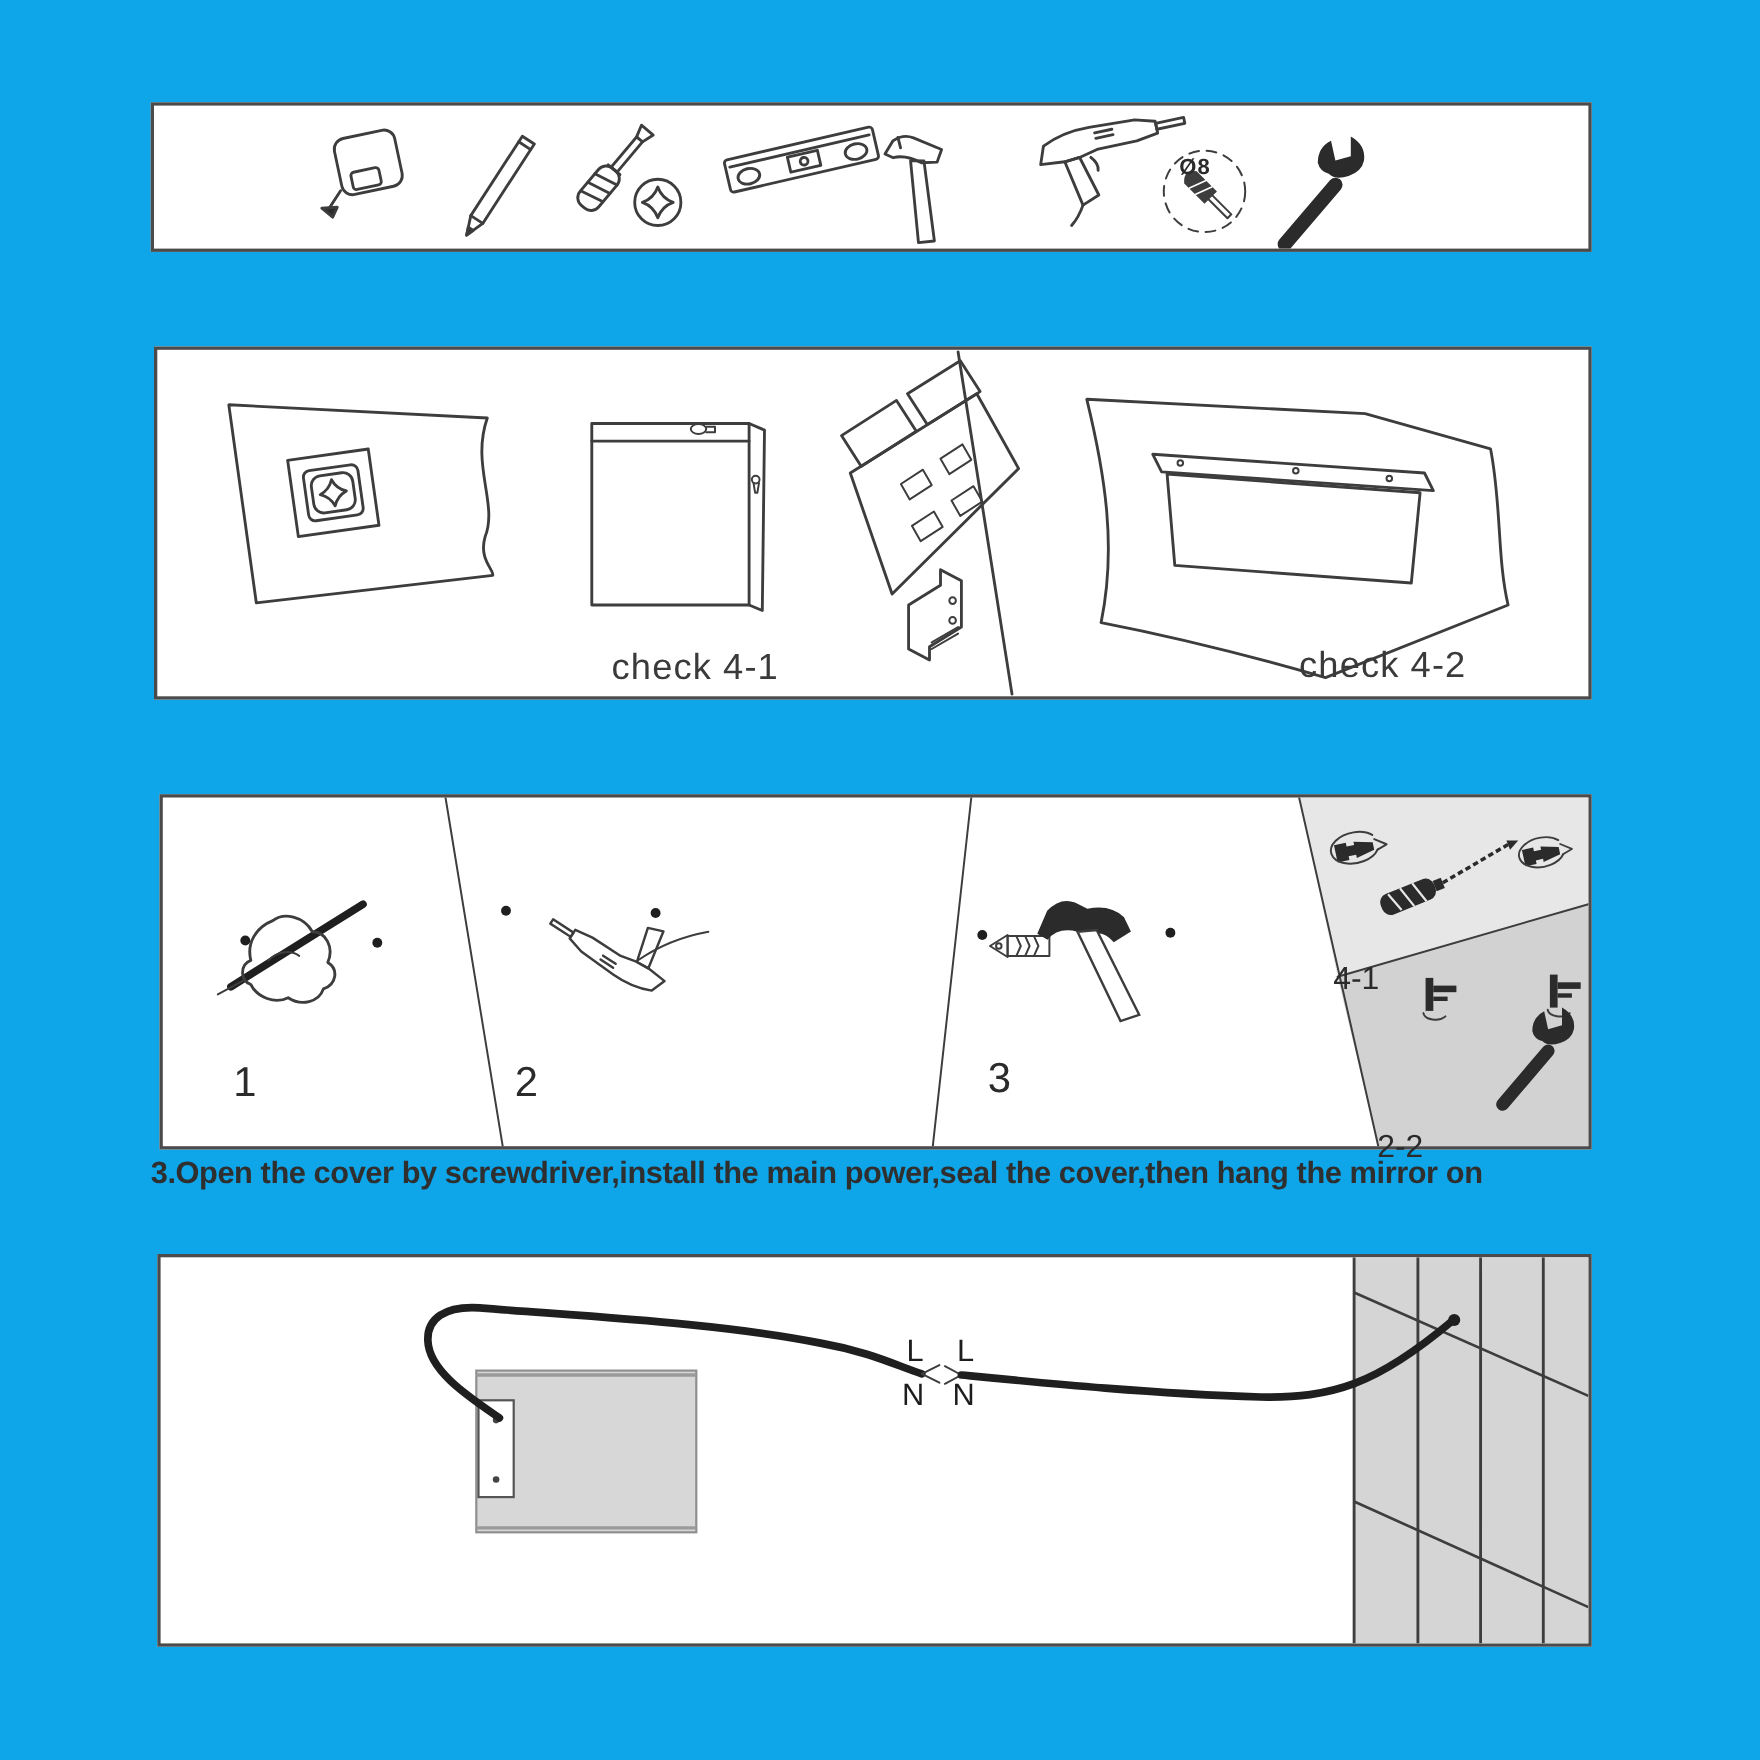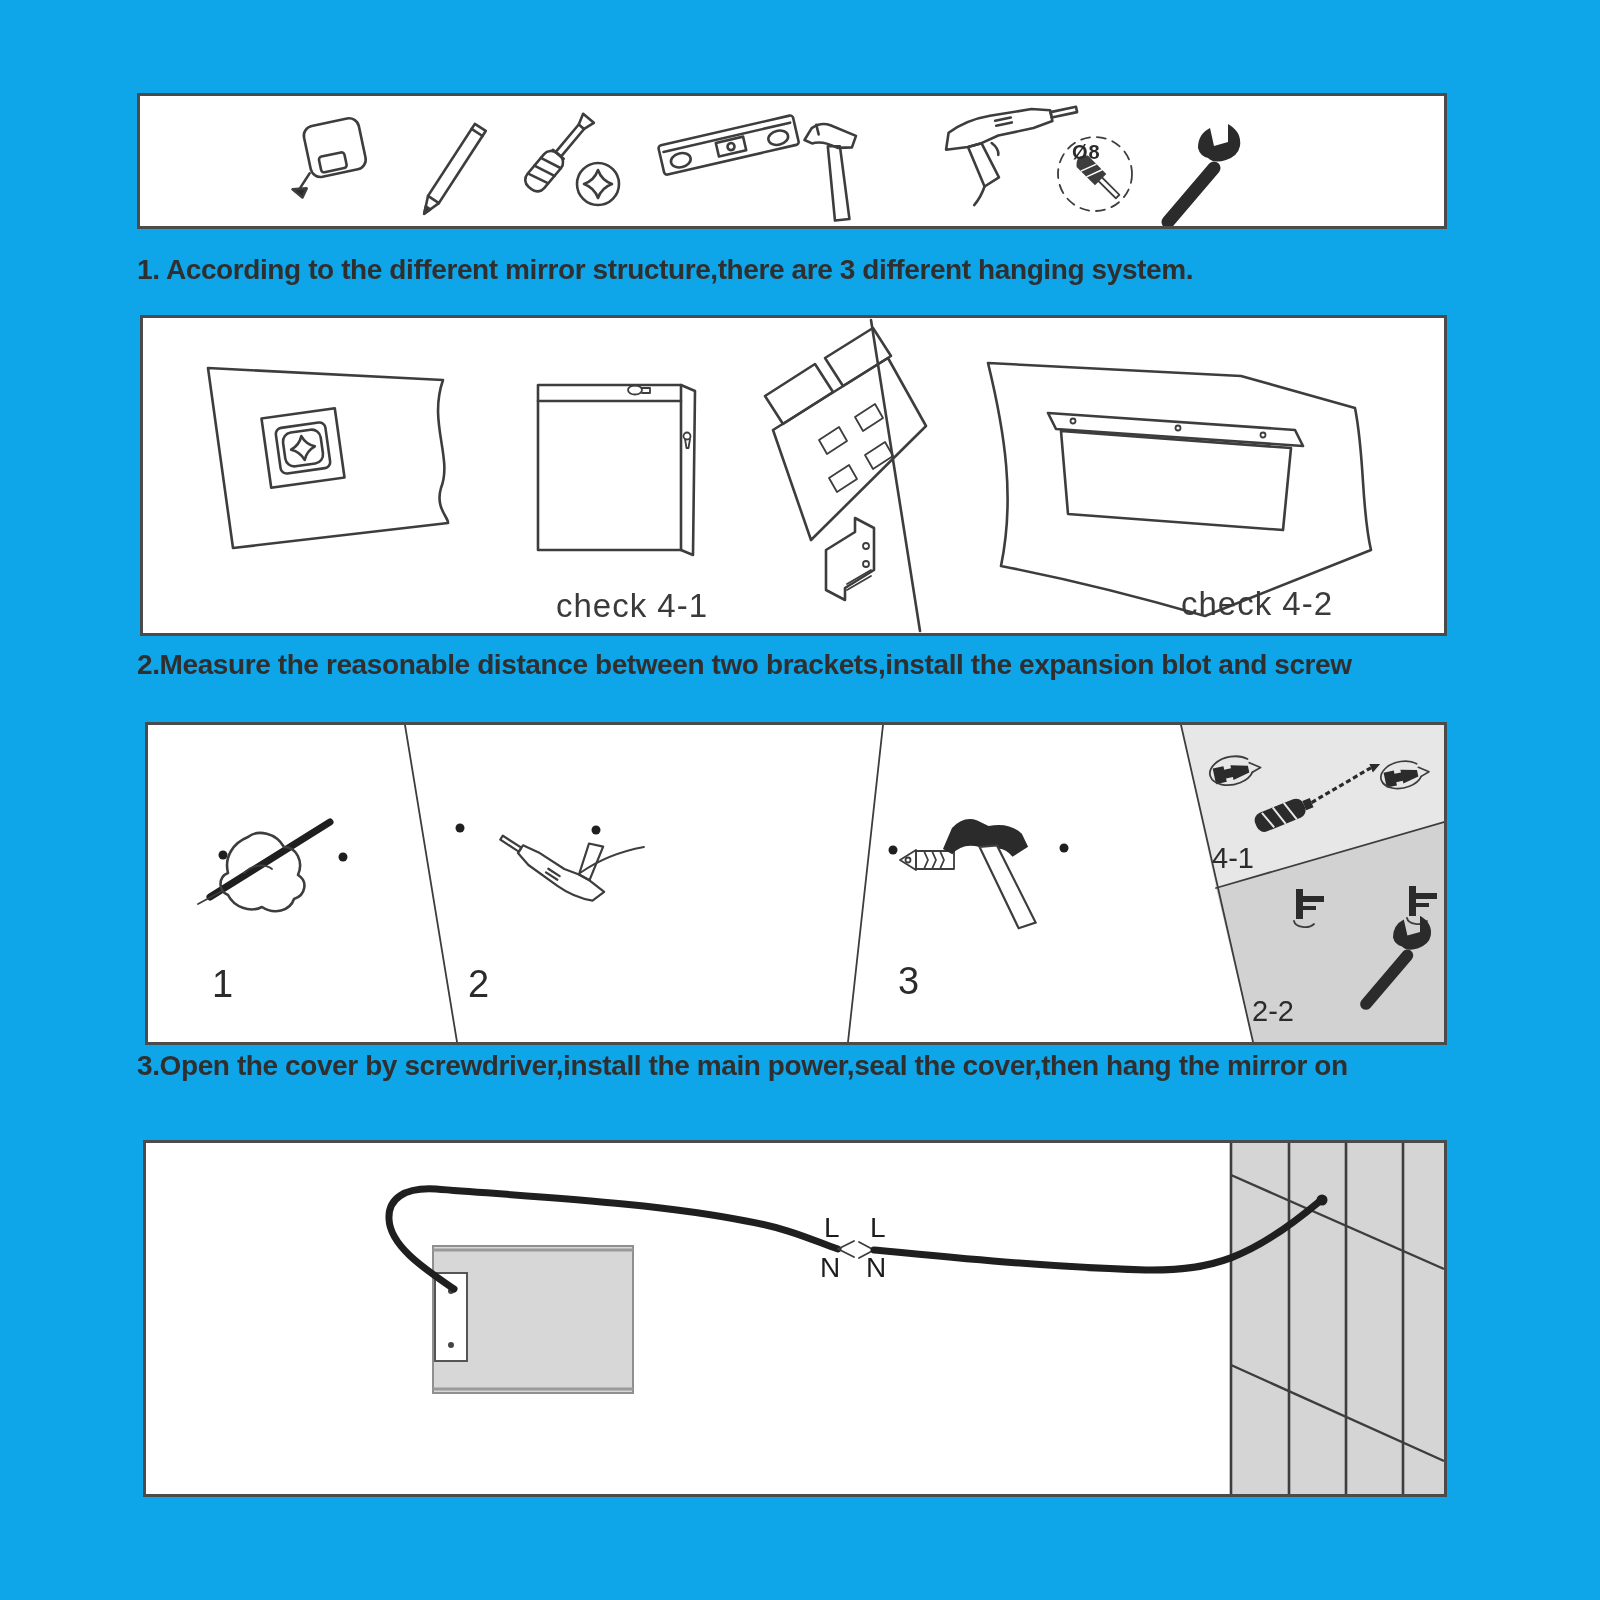--- a/index.html
+++ b/index.html
@@ -5,21 +5,21 @@
   html,body{margin:0;padding:0;background:#ffffff;}
   .page{position:relative;width:1600px;height:1600px;background:#0ea5e9;overflow:hidden;
         font-family:"Liberation Sans", sans-serif;color:#2f2f2f;}
   .box{position:absolute;border:3px solid #4b4b4b;background:#ffffff;box-sizing:border-box;}
   .box svg{position:absolute;left:0;top:0;}
   .step{position:absolute;left:137px;width:1330px;font-size:28px;font-weight:700;
         letter-spacing:-0.4px;line-height:40px;color:#2f2f2f;}
   .lbl{position:absolute;white-space:nowrap;color:#3a3a3a;}
   .check-lbl{font-size:33px;letter-spacing:1px;font-weight:400;}
   .num-lbl{font-size:38px;font-weight:400;color:#2b2b2b;}
-  .sub-lbl{font-size:29px;font-weight:400;color:#2b2b2b;}
+  .sub-lbl{font-size:29px;font-weight:400;color:#2b2b2b;margin-top:32px;}
   .ln-lbl{font-size:28px;font-weight:400;color:#1d1d1d;}
   .dia-lbl{font-size:20px;font-weight:700;color:#2b2b2b;letter-spacing:1px;}
   .ln{stroke:#3d3d3d;fill:none;stroke-width:2.6;stroke-linecap:round;stroke-linejoin:round;}
   .lnthin{stroke:#3d3d3d;fill:none;stroke-width:1.8;stroke-linecap:round;stroke-linejoin:round;}
   .dark{fill:#2b2b2b;stroke:none;}
   .cable{stroke:#1f1f1f;fill:none;stroke-width:7;stroke-linecap:round;}
 </style>
 </head>
 <body>
 
@@ -89,23 +89,20 @@
 
       <g transform="translate(1028,96)">
         <path d="M0 30 L46 -24" stroke="#2b2b2b" stroke-width="13" stroke-linecap="round" fill="none"></path>
         <path class="dark" d="M30 -44 Q30 -58 42 -64 L46 -46 L60 -50 L60 -68 Q74 -60 72 -46 Q70 -36 58 -32 Q46 -28 40 -34 Q32 -36 30 -44 Z"></path>
       </g>
     </svg>
   </div>
 
   <span class="lbl dia-lbl" style="left:1072px;top:141px;">Ø8</span>
 
-  <div class="step" style="top:250px;">
-    <span>1. According to the different mirror structure,there are 3 different hanging system.</span>
-  </div>
 
   <div class="box" style="left:140px;top:315px;width:1307px;height:321px;">
     <svg width="1301" height="315" viewBox="0 0 1301 315">
 
       <g>
         <path class="ln" d="M65 50 L300 62 C285 105 310 140 298 170 C292 190 306 200 305 205 L90 230 Z"></path>
         <g class="ln" transform="translate(160,130) rotate(-8)">
           <rect x="-37" y="-35" width="74" height="70"></rect>
           <rect x="-25" y="-23" width="50" height="46" rx="6"></rect>
           <rect x="-19" y="-17" width="38" height="34" rx="9"></rect>
@@ -148,21 +145,20 @@
         <circle class="lnthin" cx="1035" cy="110" r="2.5"></circle>
         <circle class="lnthin" cx="1120" cy="117" r="2.5"></circle>
         <path class="ln" d="M918 113 L1148 130 L1140 212 L925 196 Z"></path>
       </g>
     </svg>
   </div>
   <span class="lbl check-lbl" style="left:556px;top:587px;">check 4-1</span>
   <span class="lbl check-lbl" style="left:1181px;top:585px;">check 4-2</span>
 
   <div class="step" style="top:645px;">
-    <span style="display:block">2.Measure the reasonable distance between two brackets,install the expansion blot and screw</span>
   </div>
 
   <div class="box" style="left:145px;top:722px;width:1302px;height:323px;">
     <svg width="1296" height="317" viewBox="0 0 1296 317">
 
       <polygon points="1033,0 1296,0 1296,97 1068,163" fill="#e7e7e7"></polygon>
       <polygon points="1068,163 1296,97 1296,317 1105,317" fill="#d2d2d2"></polygon>
 
       <path class="lnthin" d="M257 0 L309 317"></path>
       <path class="lnthin" d="M735 0 L700 317"></path>

